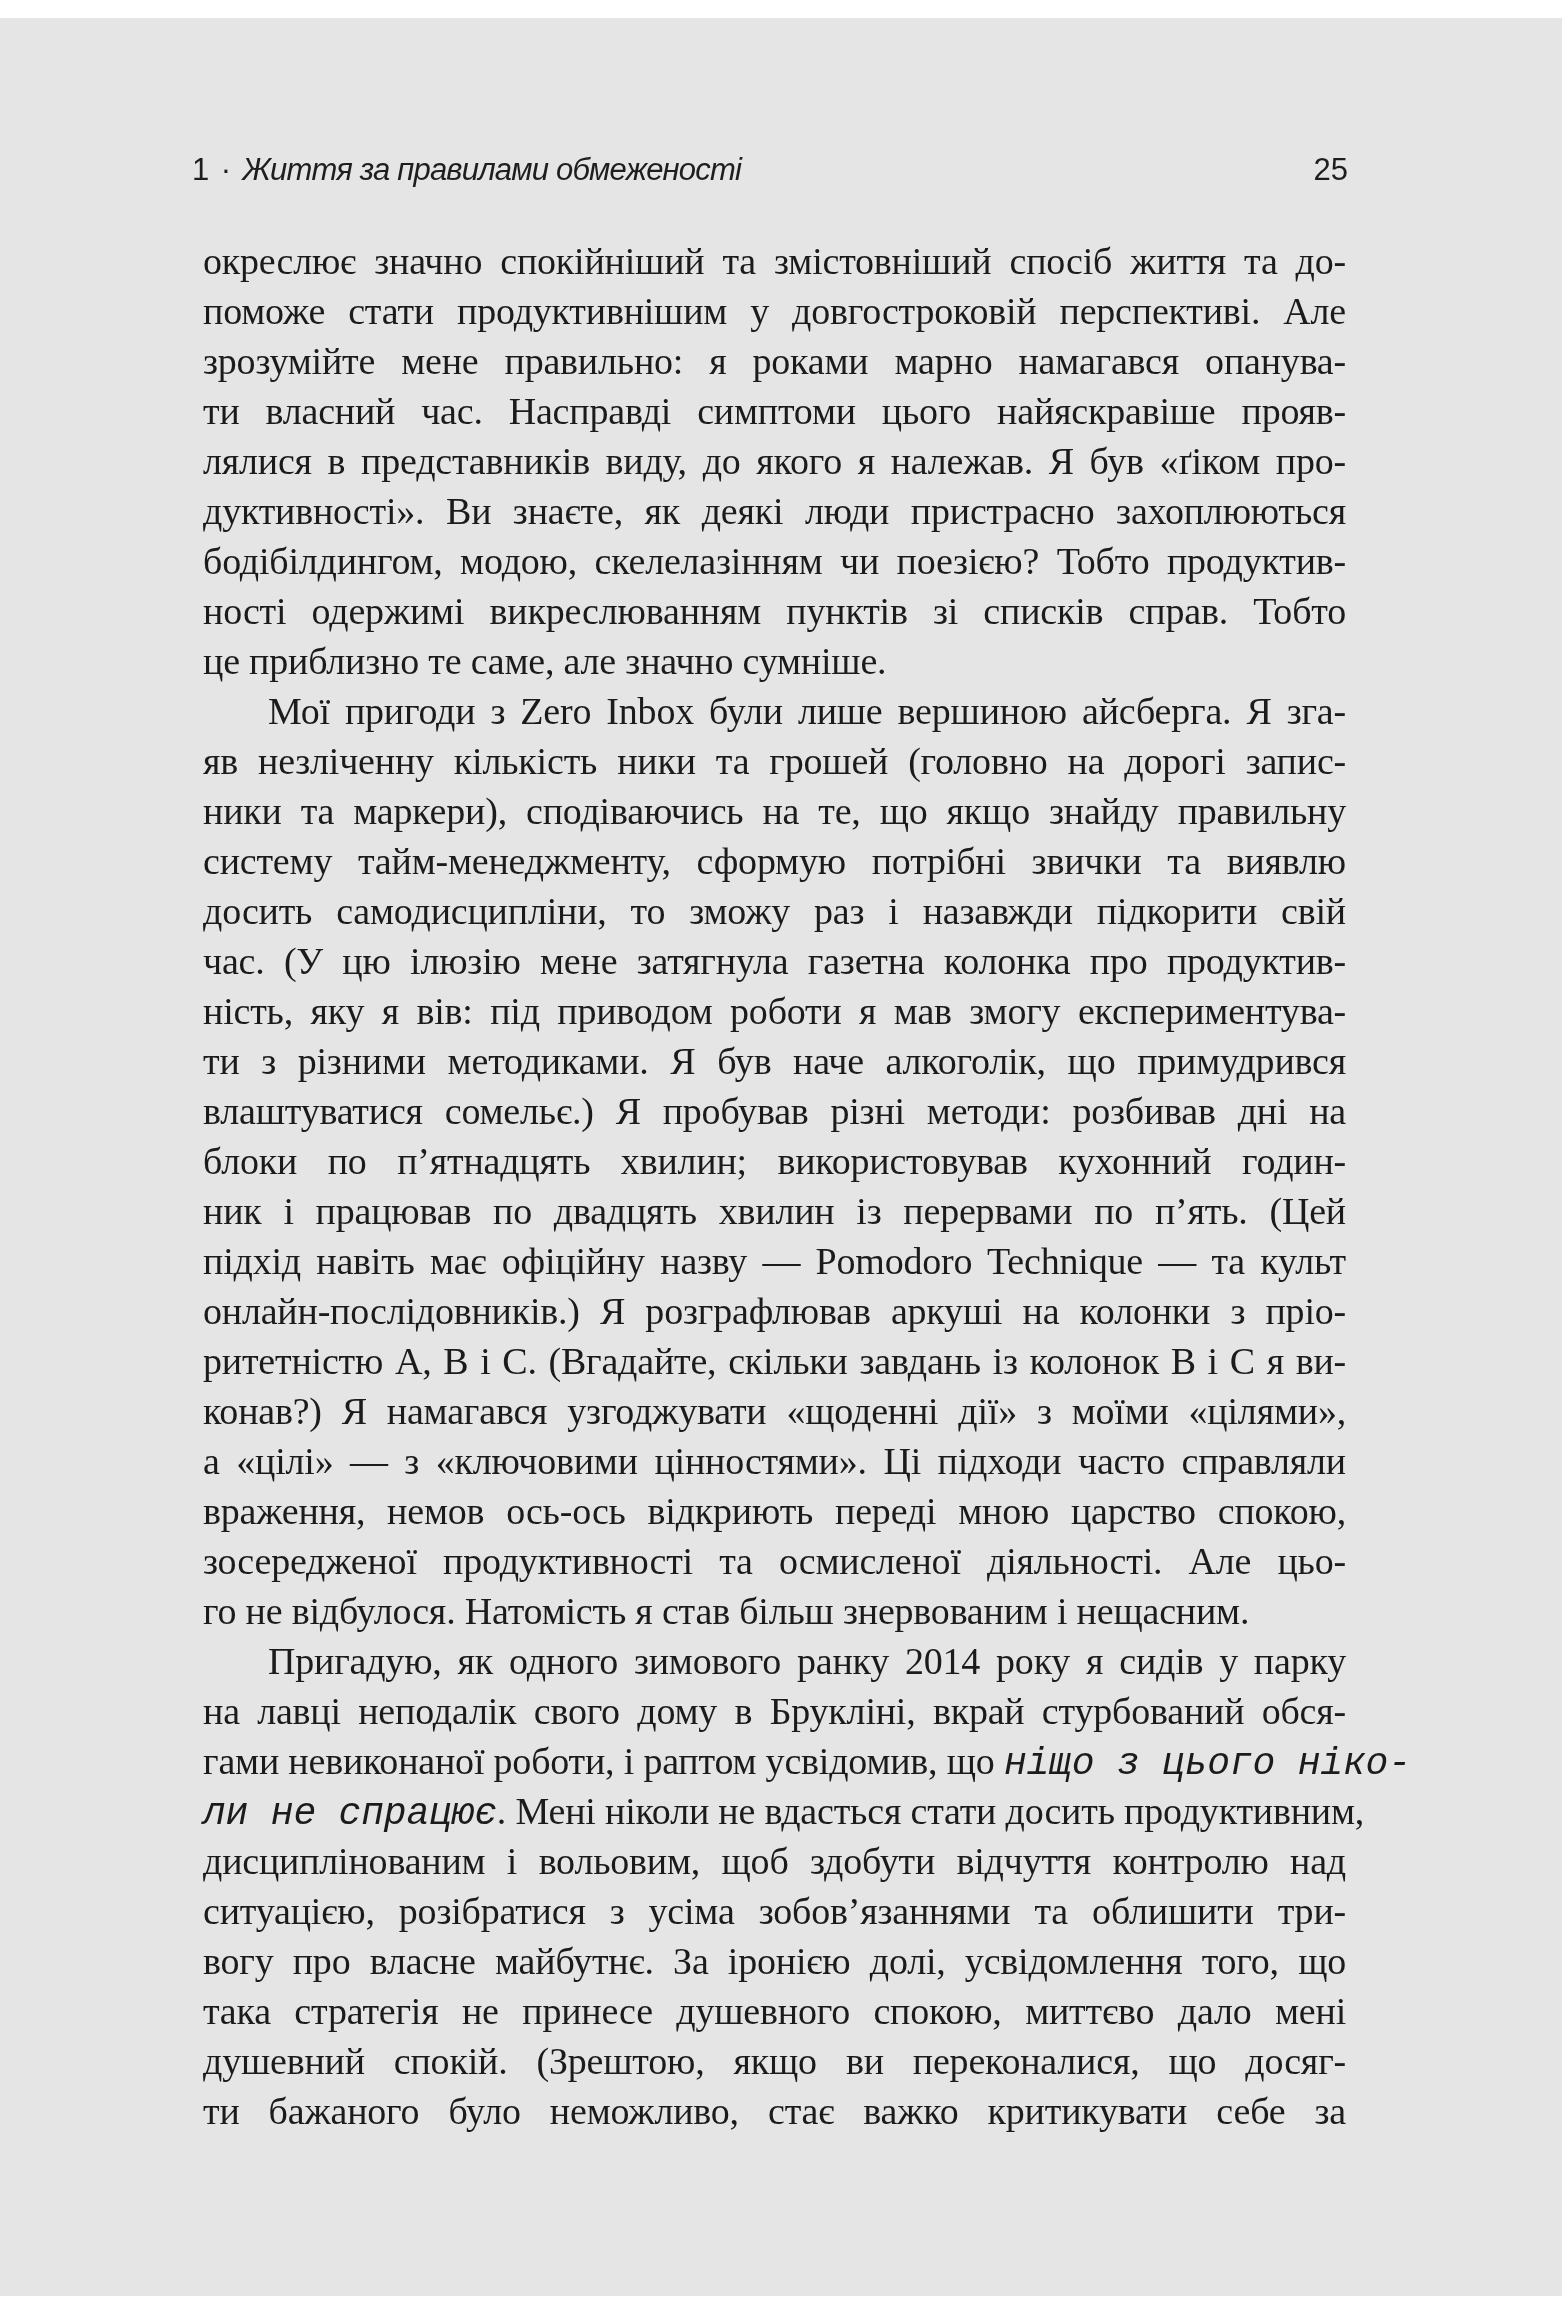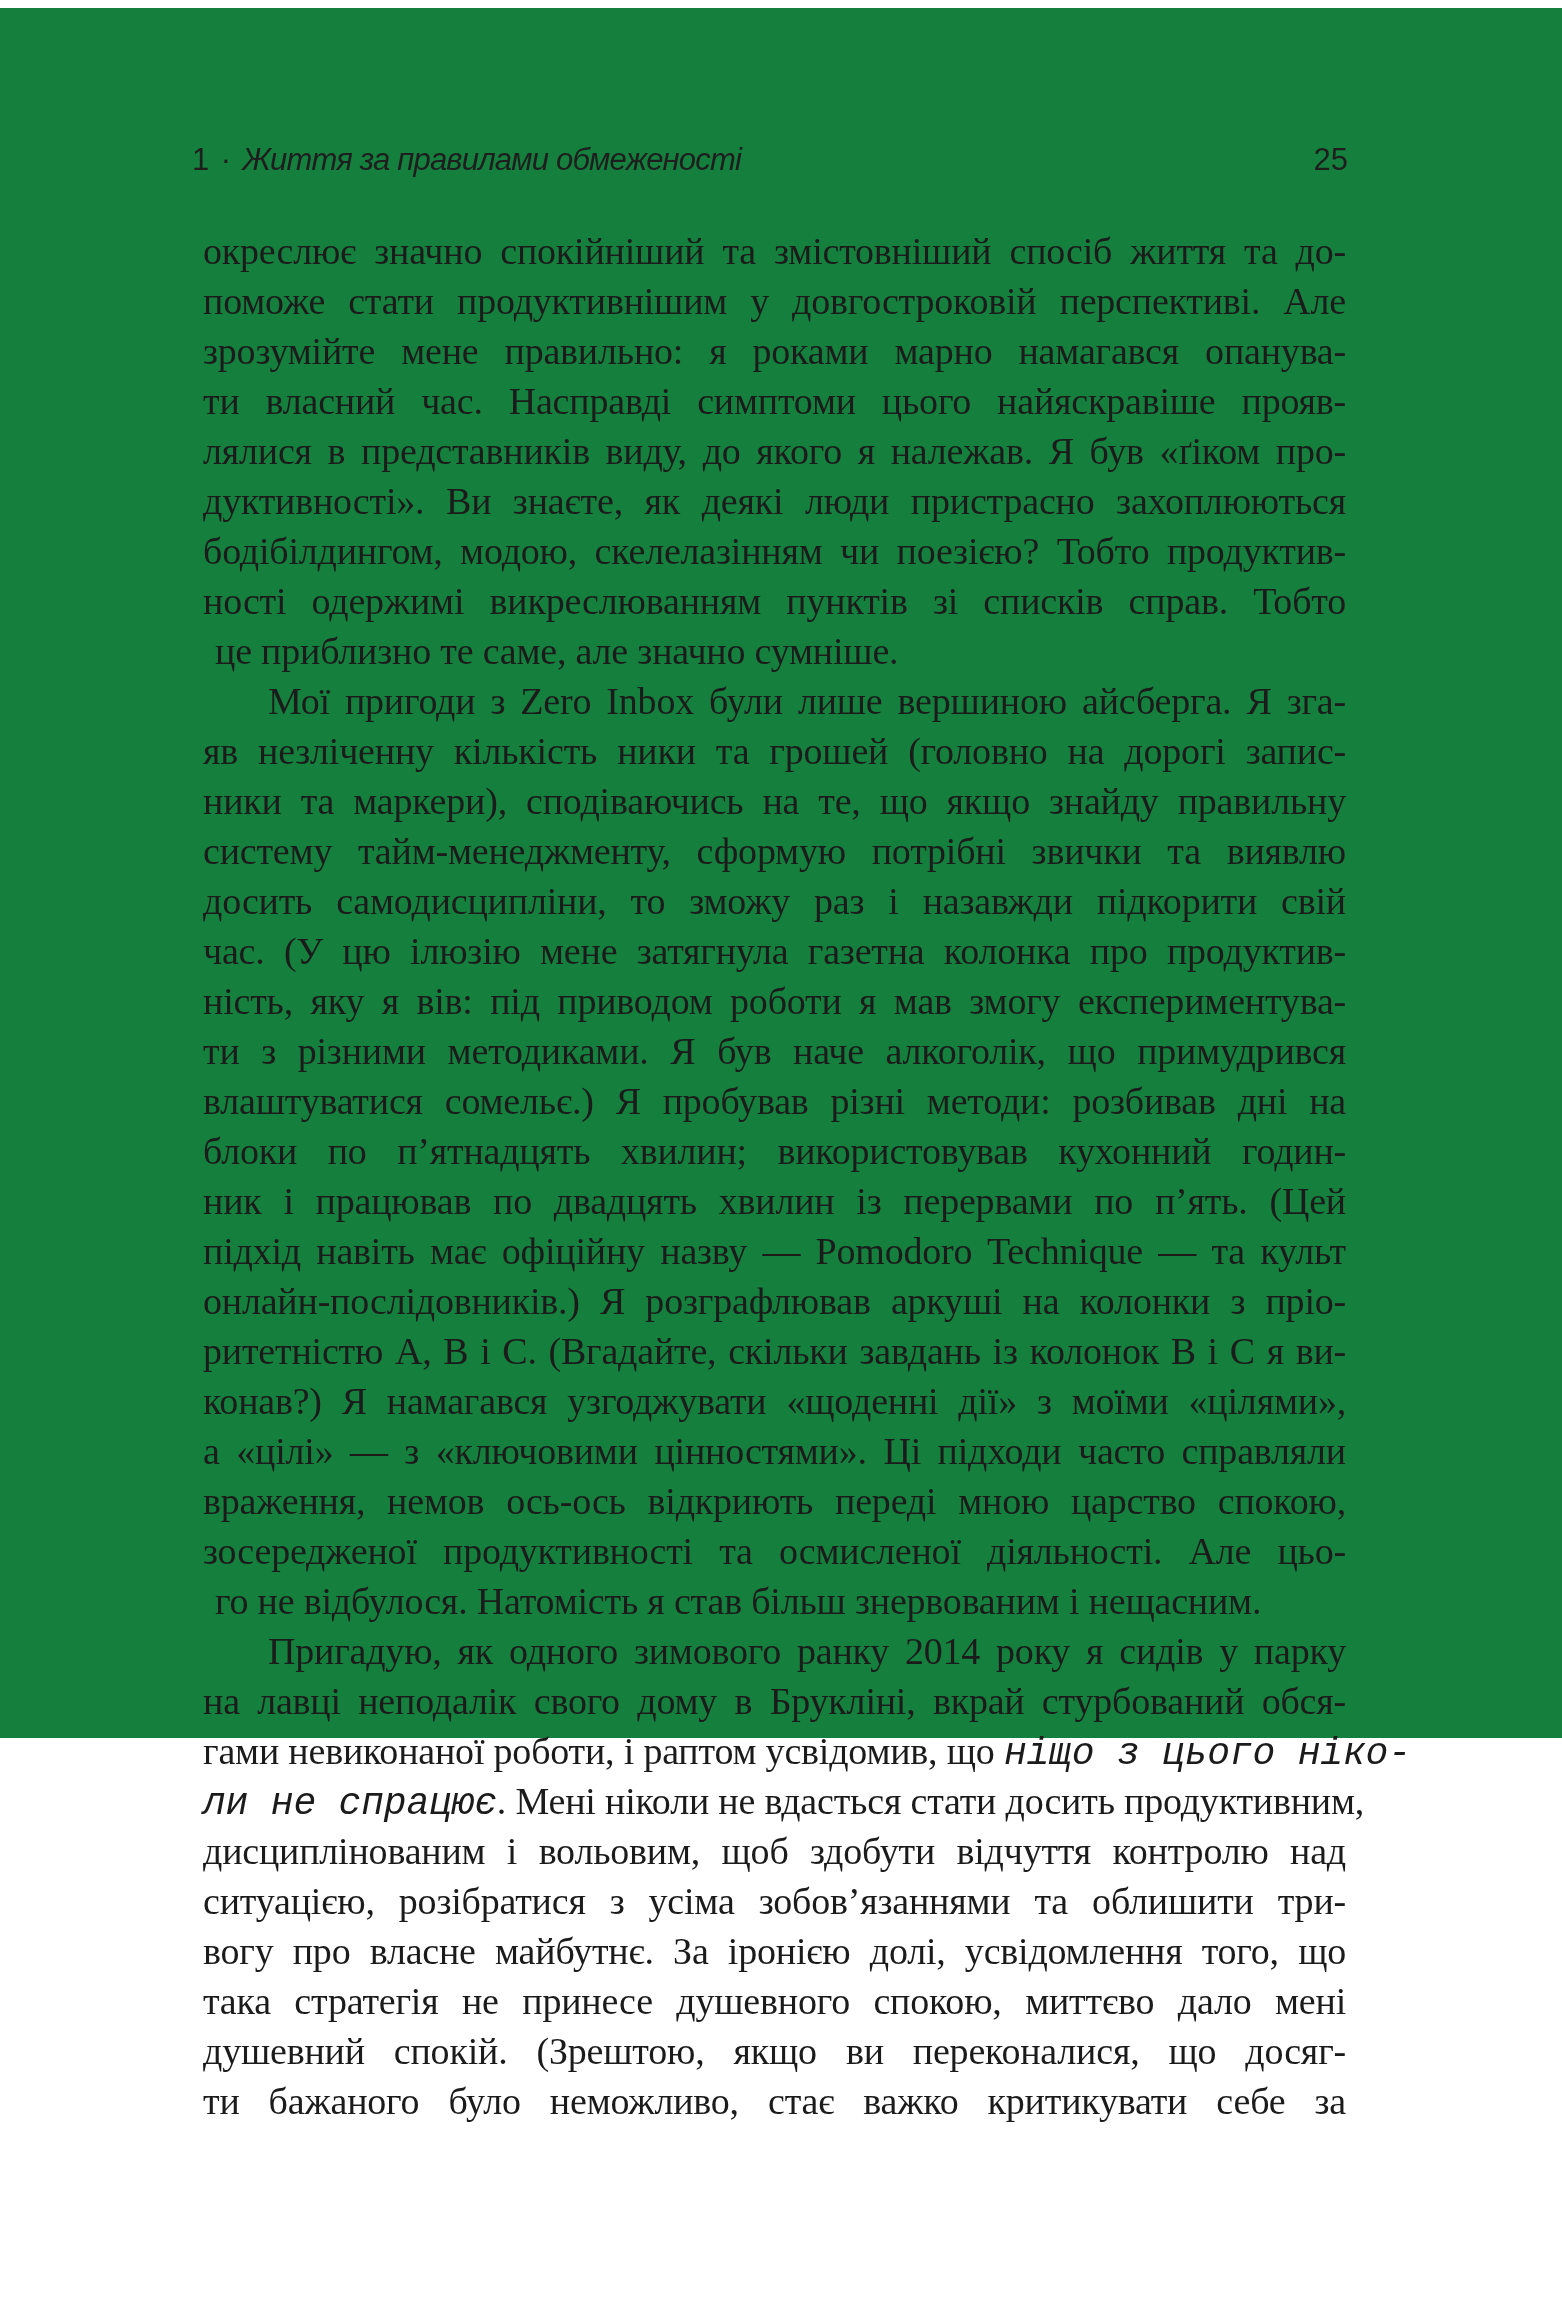--- a/index.html
+++ b/index.html
@@ -1,36 +1,36 @@
 <!DOCTYPE html>
 <html style="font-size:13px"><head>
 <meta charset="utf-8">
 <style>
   html, body { margin: 0; padding: 0; background: #ffffff; }
   body { width: 1563px; height: 2319px; position: relative; overflow: hidden; }
-  .page { position: absolute; left: 0; top: 8px; width: 1563px; height: 1730px; background: #15803d; }
+  .page { position: absolute; left: 0; top: 18px; width: 1563px; height: 2278px; background: #e5e5e5; }
   .running-head {
     position: absolute; left: 192px; top: 129px; width: 1156px; height: 46px;
     font-family: "Liberation Sans", "DejaVu Sans", sans-serif;
     color: #1e1e1e; font-size: 31px; line-height: 46px;
   }
   .running-head .chapter-num { font-style: normal; }
   .running-head .sep { margin: 0 11.4px 0 11.4px; }
   .running-head .chapter-title { font-style: italic; letter-spacing: -0.8px; }
   .running-head .page-number { position: absolute; right: 0; top: 0; font-style: normal; }
   .body-text {
     position: absolute; left: 203px; top: 218px; width: 1143px;
     font-family: "Liberation Serif", "DejaVu Serif", serif;
     font-size: 38px; color: #1b1b1b; letter-spacing: -0.2px;
   }
   .line {
     display: block; height: 50px; line-height: 50px;
     text-align: justify; text-align-last: justify; white-space: nowrap; overflow: visible;
   }
-  .line.last { text-align-last: left; margin-left: 12px; }
+  .line.last { text-align-last: left; }
   .line.indent { padding-left: 65px; }
   .line .em { font-style: italic; font-family: Liberation Mono, monospace; }
 </style>
 </head>
 <body>
 
 <div class="page">
 
   <div class="running-head">
     <span class="chapter-num">1</span><span class="sep">·</span><span class="chapter-title">Життя за правилами обмеженості</span>

